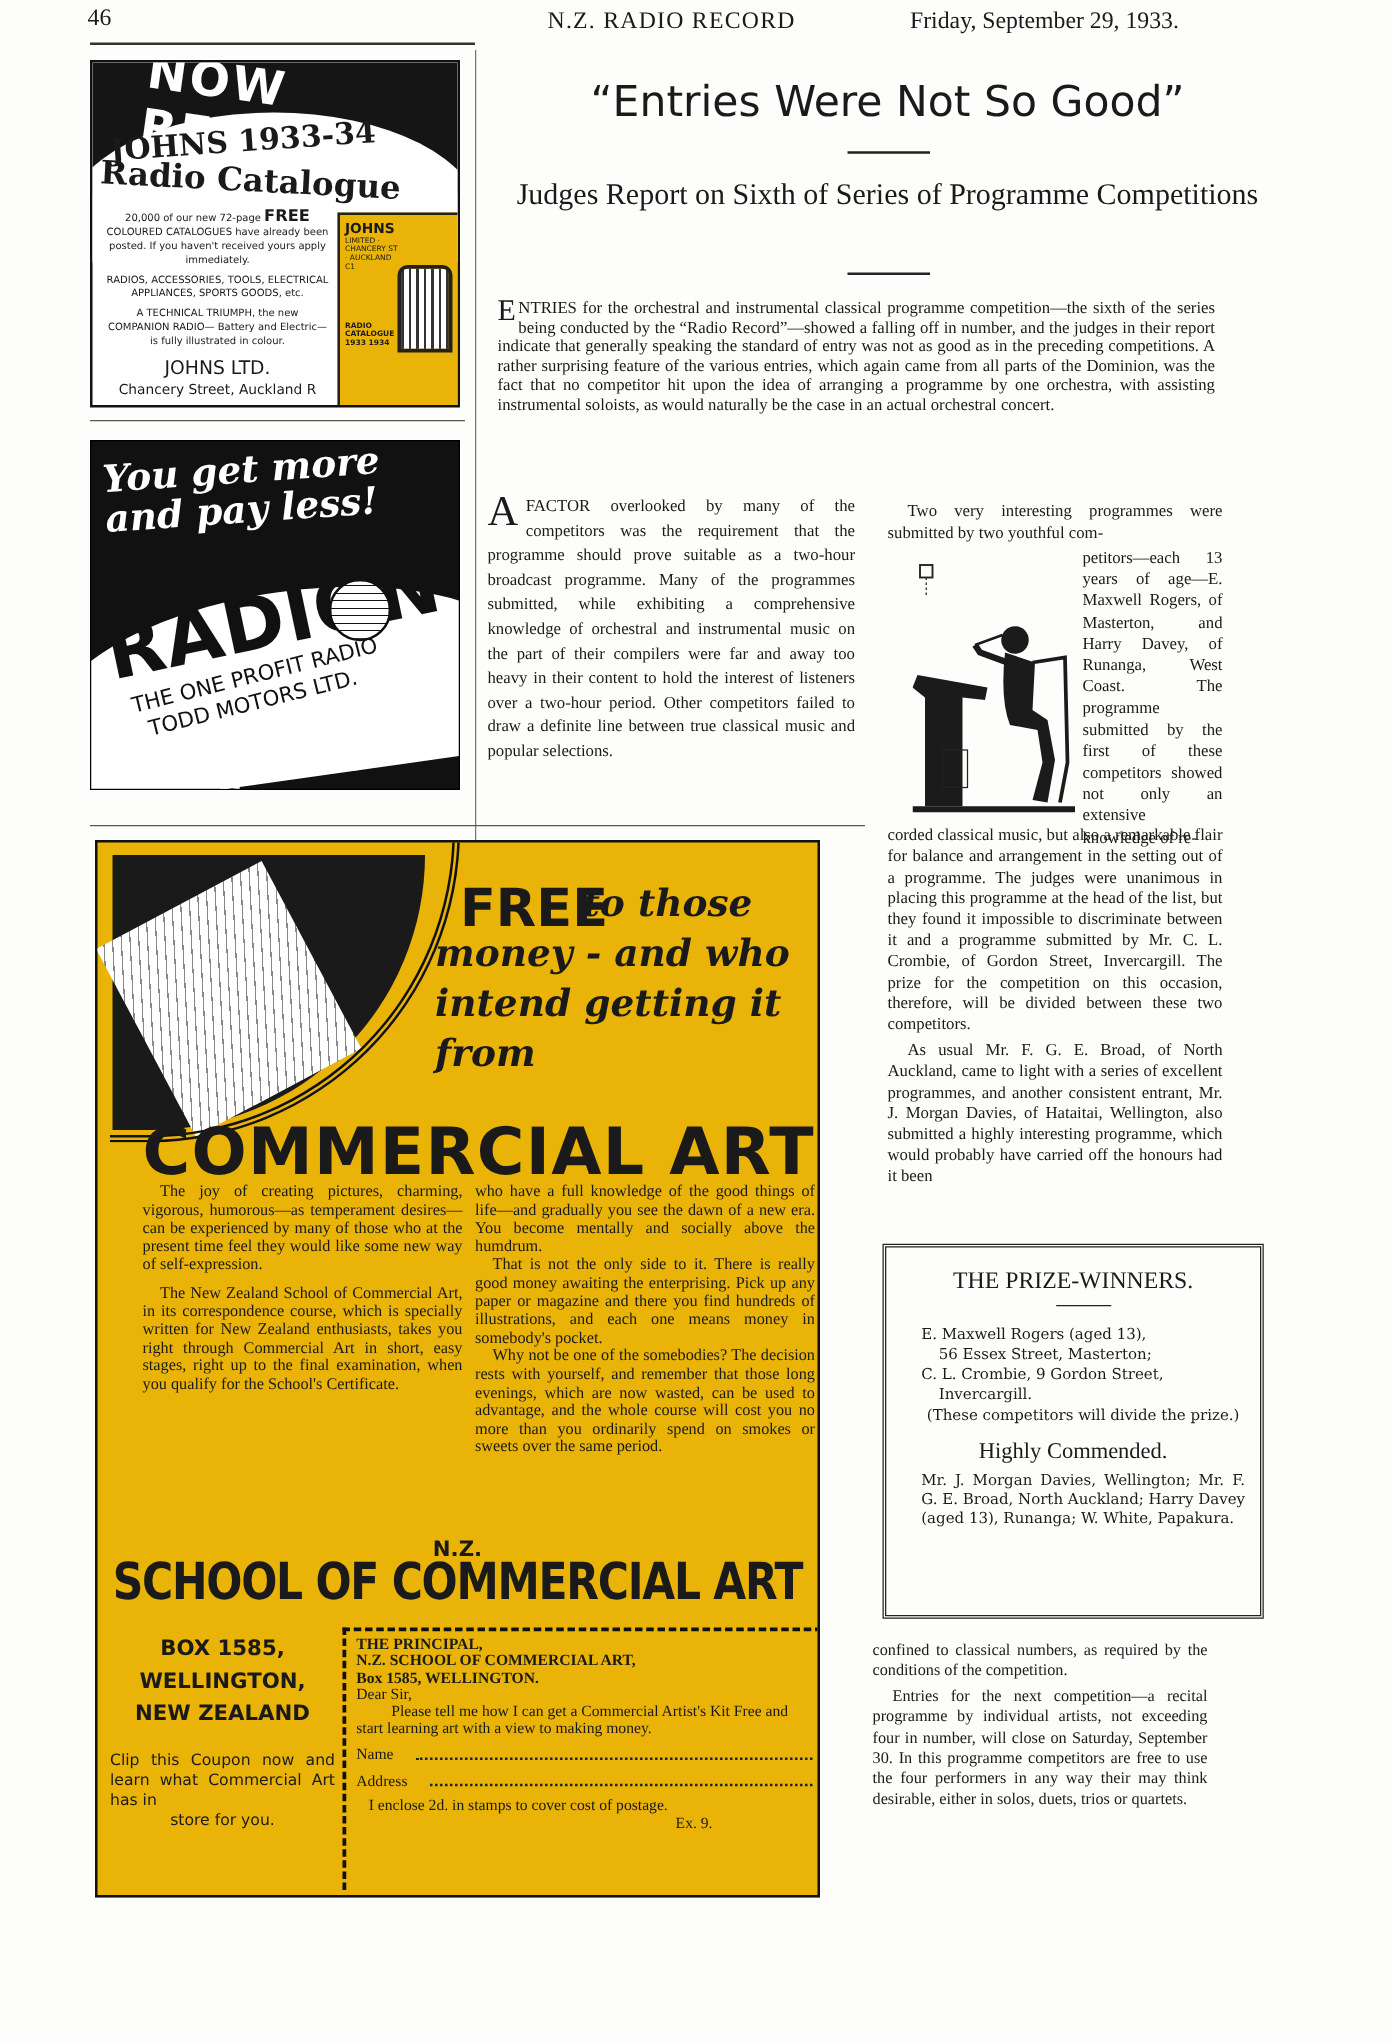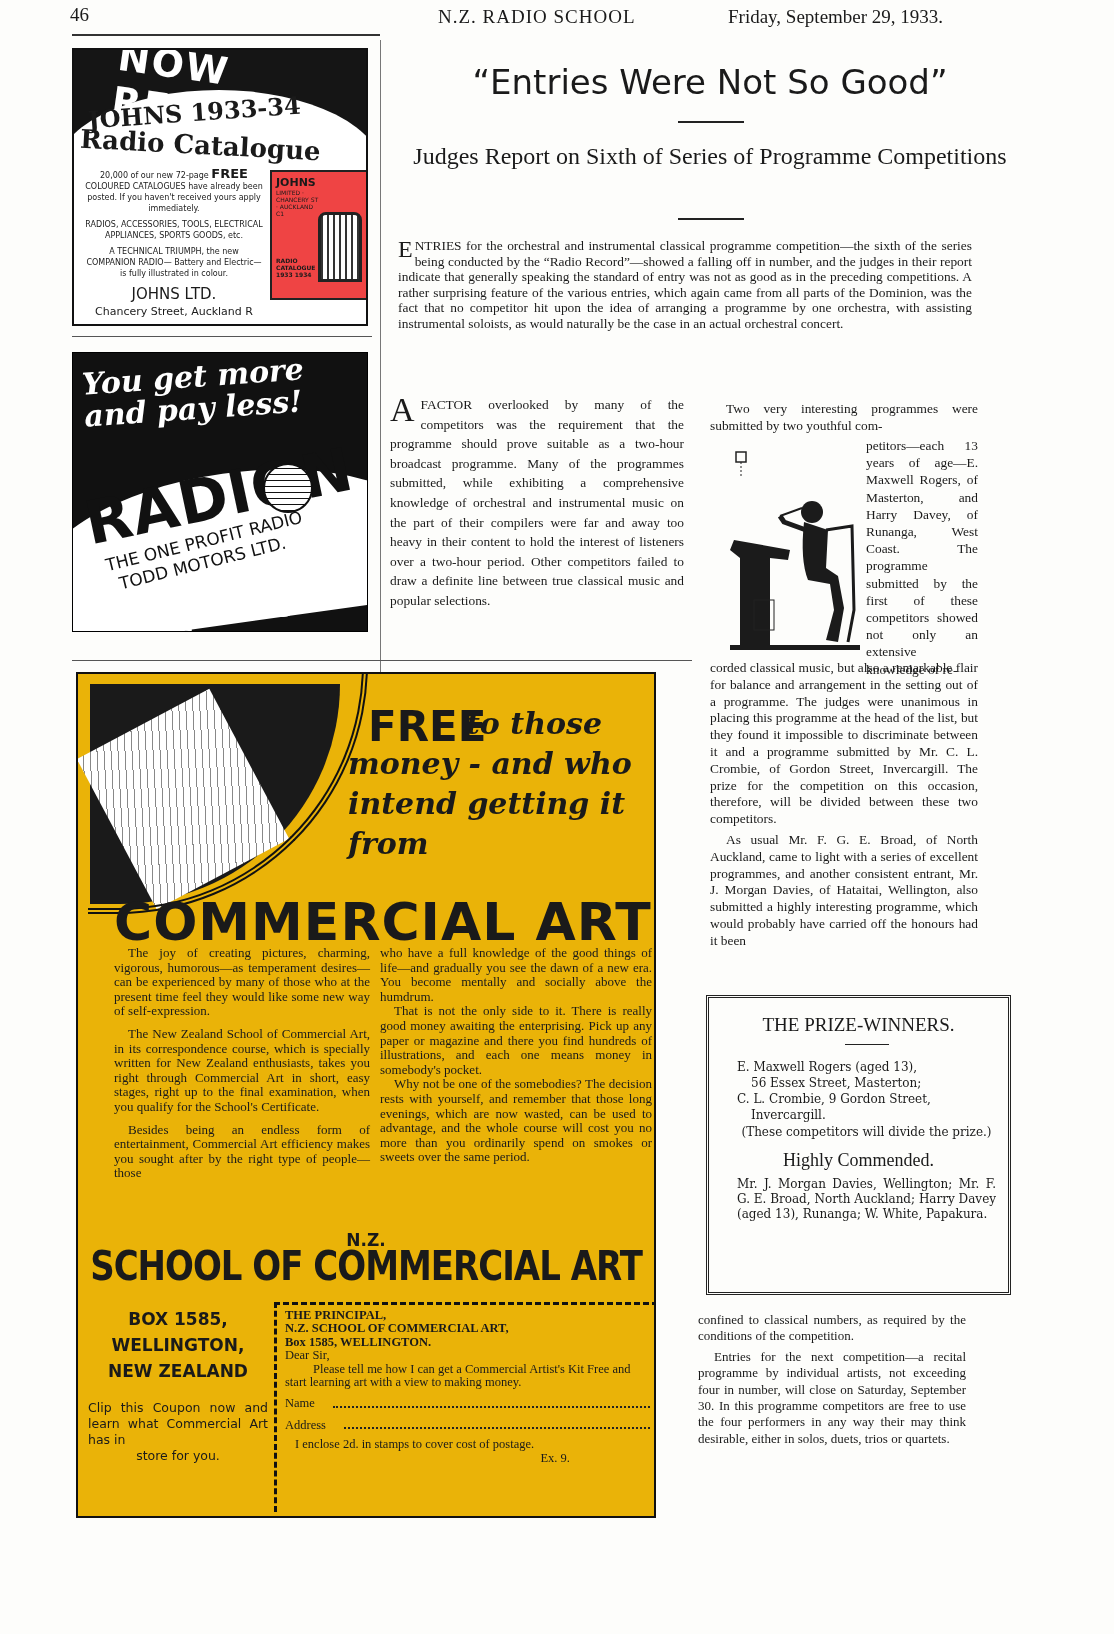--- a/index.html
+++ b/index.html
@@ -18,21 +18,21 @@
   .johns .banner { position: absolute; left: 0; top: 0; width: 100%; height: 105px; background: #151515; }
   .johns .now { position: absolute; left: 40px; top: 2px; color: #fff; font-family: "DejaVu Sans", sans-serif; font-weight: bold; font-size: 38px; transform: rotate(8deg); letter-spacing: 2px; }
   .johns .arc { position: absolute; left: -20px; top: 40px; width: 330px; height: 120px; background: #fff; border-radius: 50% 50% 0 0 / 70% 70% 0 0; }
   .johns .jn { position: absolute; left: 14px; top: 48px; font-family: "DejaVu Serif", serif; font-weight: bold; font-size: 24px; transform: rotate(-4deg); }
   .johns .rc { position: absolute; left: 6px; top: 80px; font-family: "DejaVu Serif", serif; font-weight: bold; font-size: 26px; transform: rotate(3deg); }
   .johns .body { position: absolute; left: 10px; top: 118px; width: 180px; font-family: "DejaVu Sans", sans-serif; font-size: 8px; text-align: center; line-height: 11px; }
   .johns .body .free { font-size: 13px; font-weight: bold; }
   .johns .body p { margin-bottom: 5px; }
   .johns .ltd { position: absolute; left: 0; top: 235px; width: 200px; text-align: center; font-family: "DejaVu Sans", sans-serif; font-size: 15px; }
   .johns .addr { position: absolute; left: 0; top: 255px; width: 200px; text-align: center; font-family: "DejaVu Sans", sans-serif; font-size: 11px; }
-  .johns .cat { position: absolute; left: 196px; top: 120px; width: 100px; height: 130px; border: 2px solid #222; background: #ef4444; font-family: "DejaVu Sans", sans-serif; font-size: 6px; padding: 4px; }
+  .johns .cat { position: absolute; left: 196px; top: 120px; width: 100px; height: 156px; border: 2px solid #222; background: #eab308; font-family: "DejaVu Sans", sans-serif; font-size: 6px; padding: 4px; }
   .johns .cat .cj { font-weight: bold; font-size: 11px; }
   .johns .cab { position: absolute; right: 6px; top: 40px; width: 44px; height: 70px; border: 3px solid #222; border-radius: 8px 8px 0 0; background: repeating-linear-gradient(90deg,#333 0 2px,#fff 2px 6px); }
 
   
   .radion { top: 352px; left: 72px; width: 296px; height: 280px; background: #111; overflow: hidden; border: 1px solid #000; }
   .radion .slogan { position: absolute; left: 10px; top: 8px; color: #fff; font-family: "DejaVu Serif", serif; font-style: italic; font-weight: bold; font-size: 30px; line-height: 32px; transform: rotate(-4deg); }
   .radion .band { position: absolute; left: -40px; top: 120px; width: 400px; height: 150px; background: #fff; border-radius: 50% 50% 0 0 / 60% 60% 0 0; transform: rotate(-8deg); }
   .radion .name { position: absolute; left: 10px; top: 108px; font-family: "DejaVu Sans", sans-serif; font-weight: bold; font-size: 60px; color: #111; transform: rotate(-12deg); letter-spacing: 1px; }
   .radion .globe { position: absolute; left: 190px; top: 110px; width: 50px; height: 50px; border-radius: 50%; border: 2px solid #111; background: repeating-linear-gradient(0deg,#111 0 1px,#fff 1px 6px); }
   .radion .tag1 { position: absolute; left: 30px; top: 178px; font-family: "DejaVu Sans", sans-serif; font-size: 17px; color: #111; transform: rotate(-14deg); }
@@ -90,21 +90,21 @@
   .art .coupon .line { display: flex; margin-top: 8px; }
   .art .coupon .dots { flex: 1; border-bottom: 2px dotted #222; margin-left: 18px; margin-bottom: 3px; }
   .art .coupon .foot { margin-top: 6px; padding-left: 10px; }
   .art .coupon .ex { text-align: right; padding-right: 80px; }
 </style>
 </head>
 <body>
 
 <div class="abs header">
   <span class="pg">46</span>
-  <span class="title">N.Z. RADIO SCHOOL</span>
+  <span class="title">N.Z. RADIO RECORD</span>
   <span class="date">Friday, September 29, 1933.</span>
 </div>
 <div class="abs rule-top"></div>
 <div class="abs vrule"></div>
 <div class="abs hrule" style="top:336px;left:72px;width:300px;"></div>
 <div class="abs hrule" style="top:660px;left:72px;width:620px;"></div>
 
 <div class="abs johns">
   <div class="banner"></div>
   <div class="now">NOW READY</div>
@@ -199,21 +199,20 @@
   <div class="script">
     <div class="l1"><span>to those</span></div>
     <div>money - and who</div>
     <div>intend getting it from</div>
   </div>
   <div class="free">FREE</div>
   <div class="big">COMMERCIAL ART</div>
   <div class="ta">
     <p>The joy of creating pictures, charming, vigorous, humorous—as temperament desires—can be experienced by many of those who at the present time feel they would like some new way of self-expression.</p>
     <p>The New Zealand School of Commercial Art, in its correspondence course, which is specially written for New Zealand enthusiasts, takes you right through Commercial Art in short, easy stages, right up to the final examination, when you qualify for the School's Certificate.</p>
-    <p>Besides being an endless form of entertainment, Commercial Art efficiency makes you sought after by the right type of people—those</p>
   </div>
   <div class="tb">
     <p style="text-indent:0">who have a full knowledge of the good things of life—and gradually you see the dawn of a new era. You become mentally and socially above the humdrum.</p>
     <p>That is not the only side to it. There is really good money awaiting the enterprising. Pick up any paper or magazine and there you find hundreds of illustrations, and each one means money in somebody's pocket.</p>
     <p>Why not be one of the somebodies? The decision rests with yourself, and remember that those long evenings, which are now wasted, can be used to advantage, and the whole course will cost you no more than you ordinarily spend on smokes or sweets over the same period.</p>
   </div>
   <div class="nz">N.Z.</div>
   <div class="school">SCHOOL OF COMMERCIAL ART</div>
   <div class="addr">
     <div>BOX 1585,</div>

